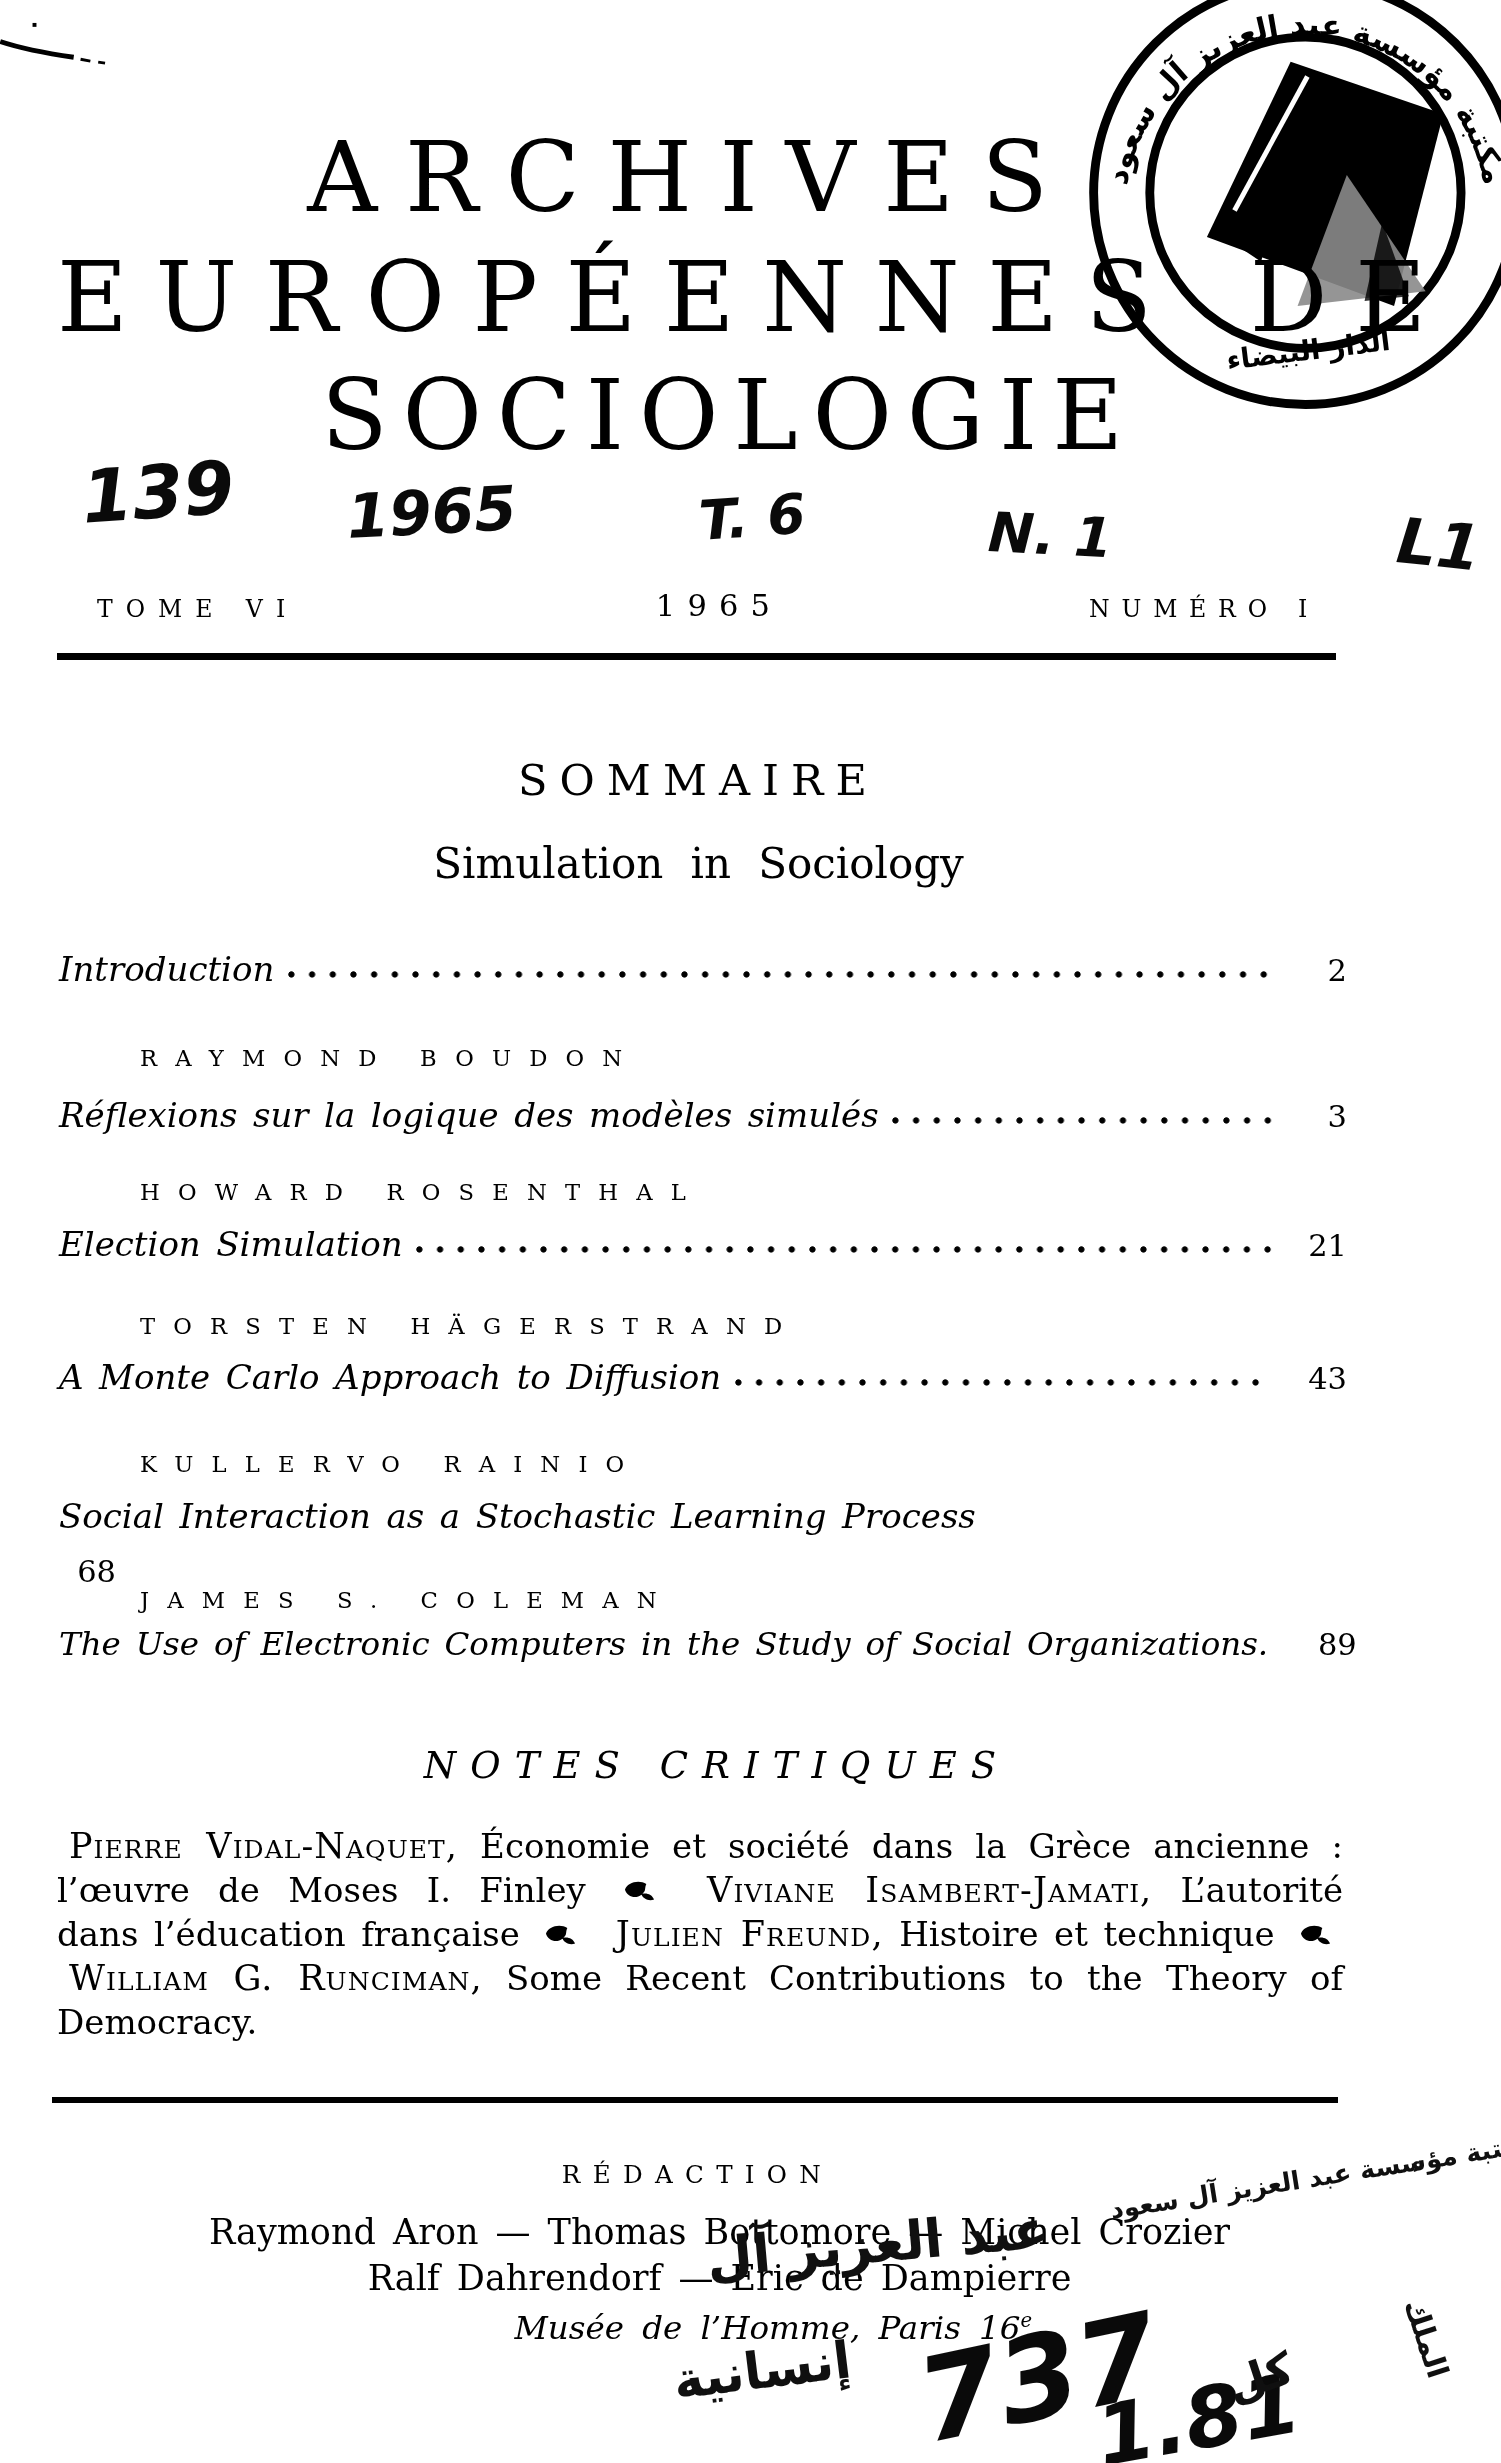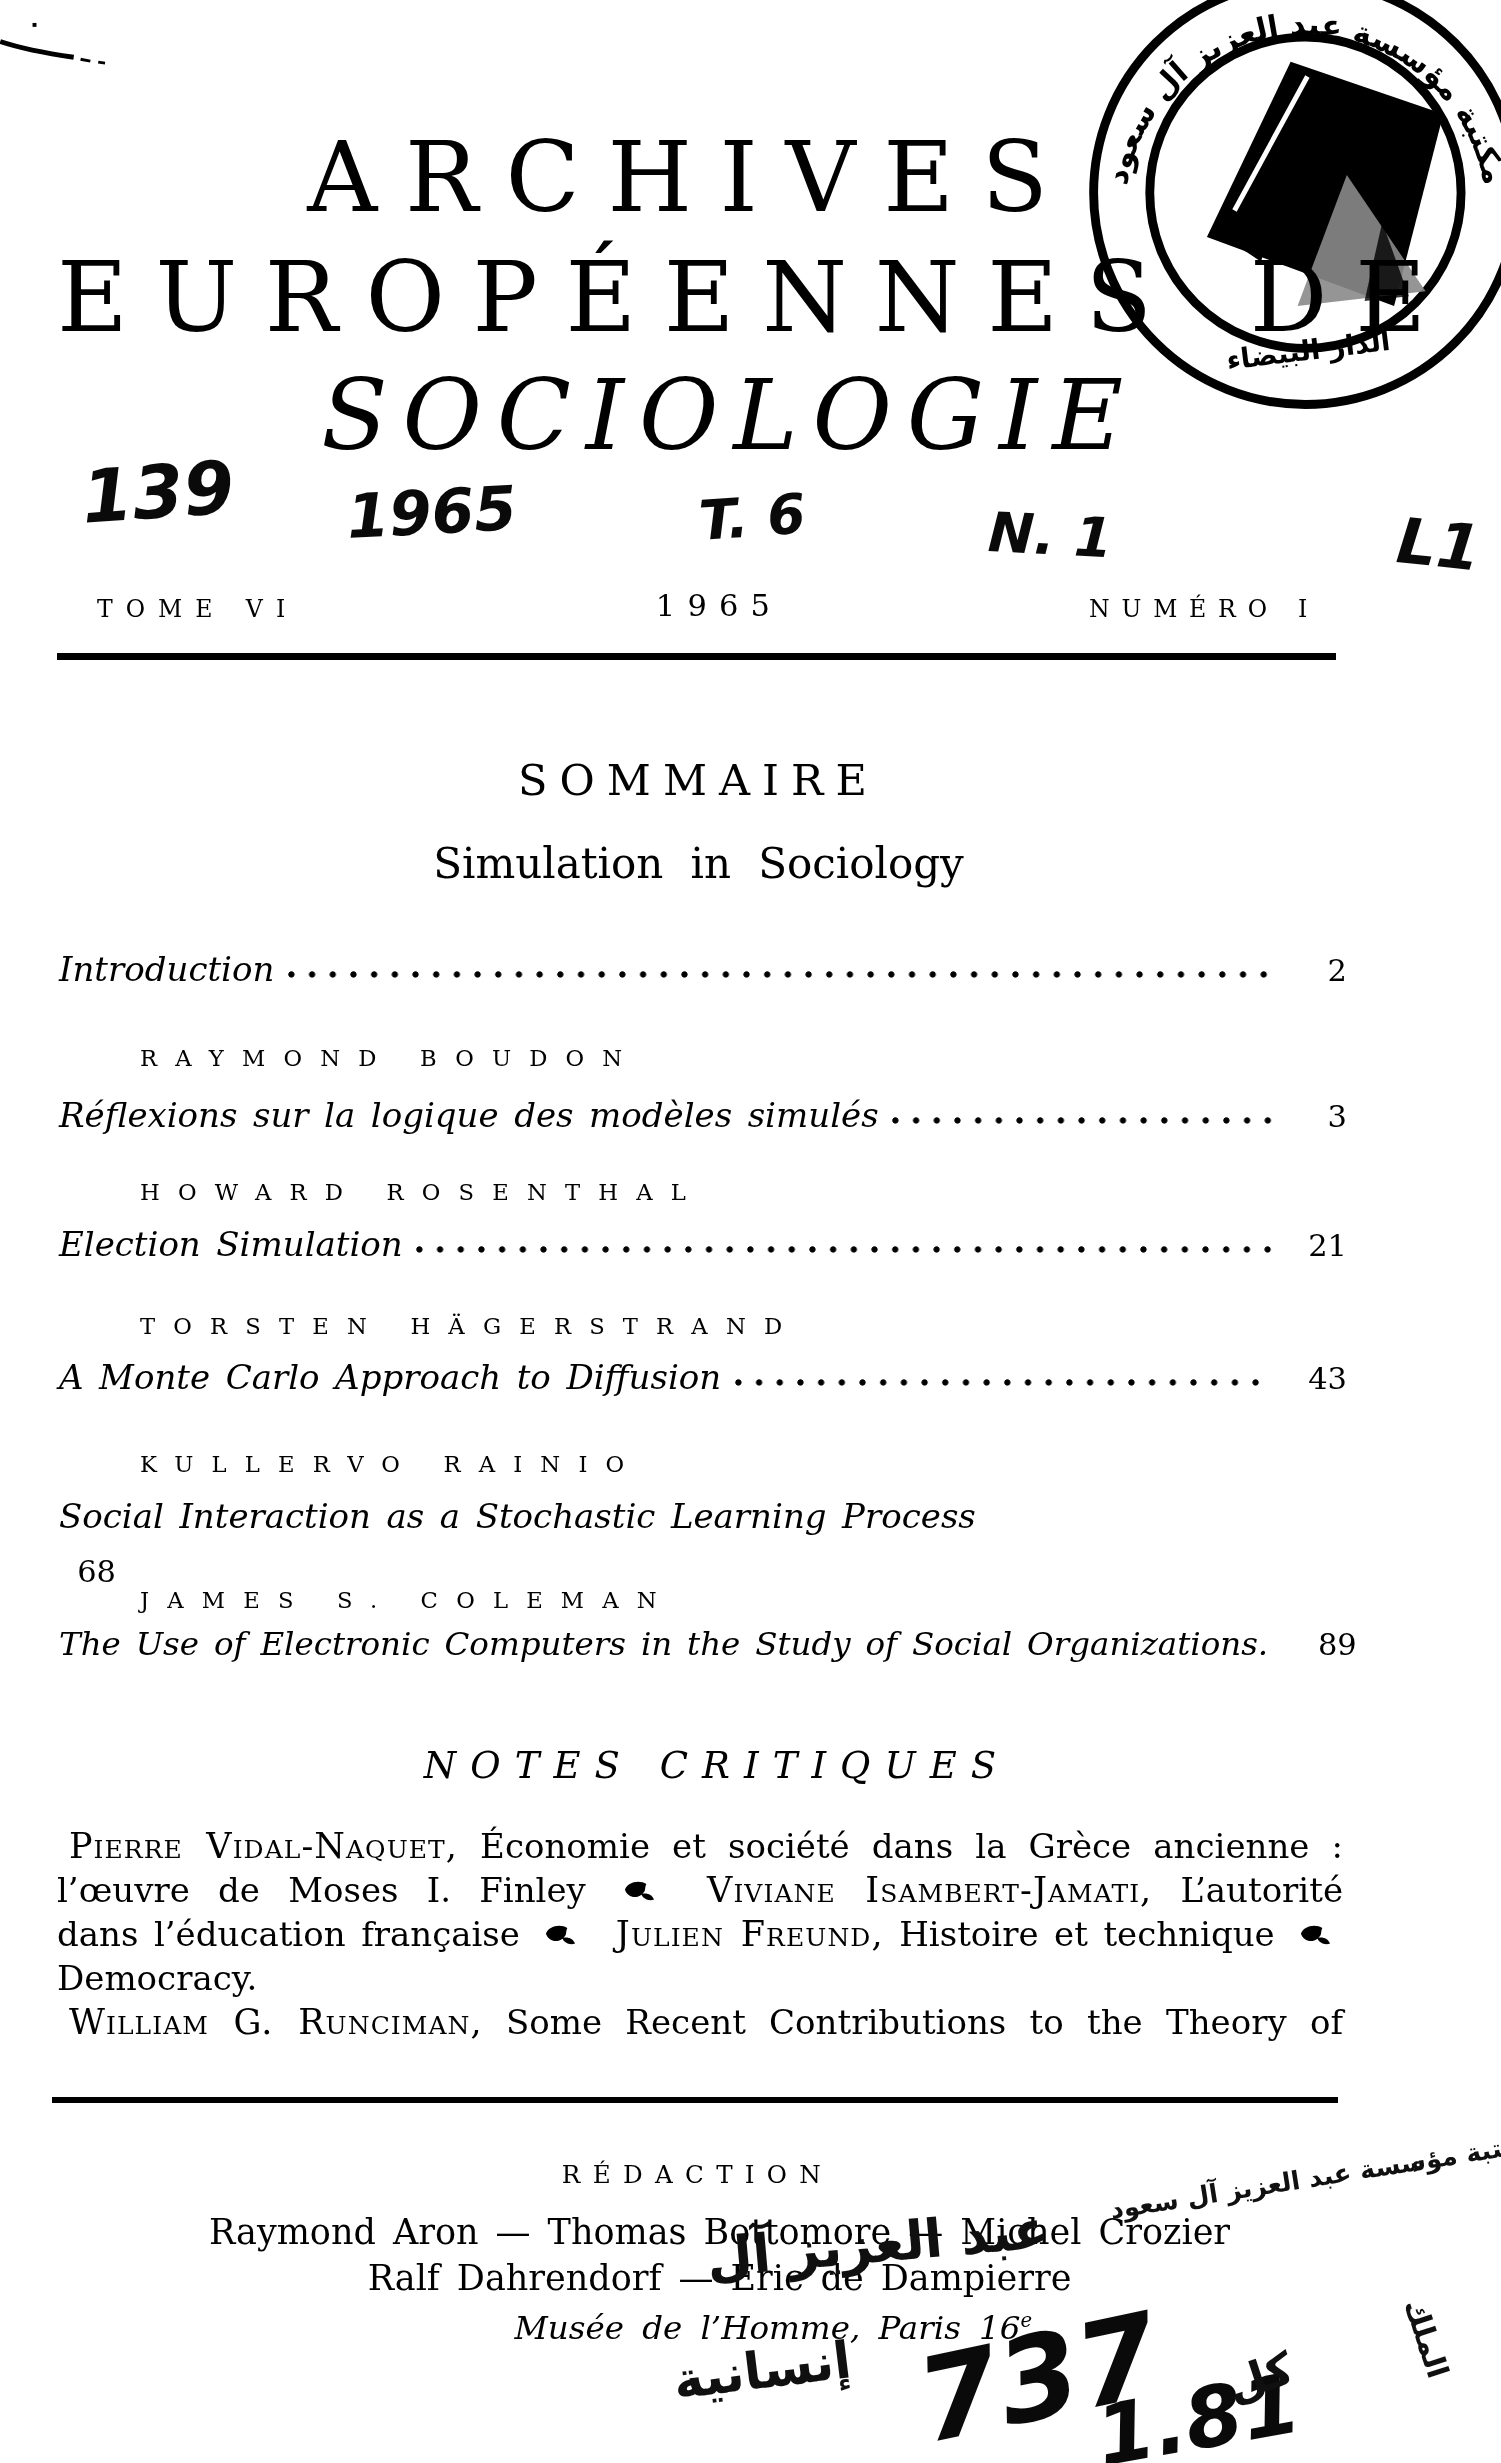--- a/index.html
+++ b/index.html
@@ -88,21 +88,21 @@
       <polygon points="150,270 228,105 245,112 195,300" fill="#000"></polygon>
       <line x1="168" y1="248" x2="242" y2="112" stroke="#fff" stroke-width="5"></line>
       <polygon points="232,345 282,212 362,330" fill="#8a8a8a" opacity="0.9"></polygon>
       <polygon points="300,340 318,260 345,335" fill="#000" opacity="0.8"></polygon>
     </g>
     <text x="160" y="400" font-family="DejaVu Sans, sans-serif" font-size="28" font-weight="bold" fill="#000" transform="rotate(-7 240 395)">الدار البيضاء</text>
   </svg>
 
   <div class="abs titleline ls-wide" style="left:50px;top:128px;width:1283px;">ARCHIVES</div>
   <div class="abs titleline ls-wide" style="left:57px;top:248px;width:1283px;">EUROPÉENNES DE</div>
-  <div class="abs titleline ls-mid" style="left:88px;top:366px;width:1283px;font-style:italic;">SOCIOLOGIE</div>
+  <div class="abs titleline ls-mid" style="left:88px;top:366px;width:1283px;">SOCIOLOGIE</div>
 
   <span class="abs hw" style="left:79px;top:455px;font-size:73px;transform:rotate(-4deg);">139</span>
   <span class="abs hw" style="left:345px;top:481px;font-size:61px;transform:rotate(-3deg);">1965</span>
   <span class="abs hw" style="left:697px;top:489px;font-size:55px;transform:rotate(-4deg);">T. 6</span>
   <span class="abs hw" style="left:990px;top:500px;font-size:55px;transform:rotate(3deg);">N. 1</span>
   <span class="abs hw" style="left:1401px;top:504px;font-size:63px;transform:rotate(6deg);">L1</span>
 
   <div class="abs issue" style="left:97px;top:595px;">TOME VI</div>
   <div class="abs issue center-line" style="left:571px;top:588px;width:296px;font-size:30.5px;letter-spacing:.4em;">1965</div>
   <div class="abs issue" style="left:1089px;top:595px;letter-spacing:.5em;">NUMÉRO I</div>
@@ -172,26 +172,26 @@
       <span>dans l’éducation française</span>
       <span class="fleuron"><svg width="33" height="25.6" viewBox="0 0 34 26">
             <path d="M1,12 C3,4 16,1 23,6 C21,10 23,13 19,16 C24,15 29,17 31,22 C25,24 20,21 18,17 C12,22 3,19 1,12 Z" fill="#000"></path>
           </svg></span>
       <span class="sc">Julien Freund,</span>
       <span>Histoire et technique</span>
       <span class="fleuron"><svg width="33" height="25.6" viewBox="0 0 34 26">
             <path d="M1,12 C3,4 16,1 23,6 C21,10 23,13 19,16 C24,15 29,17 31,22 C25,24 20,21 18,17 C12,22 3,19 1,12 Z" fill="#000"></path>
           </svg></span>
     </div>
+    <div class="nline just">
+      <span class="sc">William G. Runciman,</span>
+      <span>Some Recent Contributions to the Theory of</span>
+    </div>
     <div class="nline">
       <span>Democracy.</span>
-    </div>
-    <div class="nline just">
-      <span class="sc">William G. Runciman,</span>
-      <span>Some Recent Contributions to the Theory of</span>
     </div>
   </div>
 
   <div class="abs rule" style="left:52px;top:2097px;width:1286px;height:5.9px;"></div>
 
   <div class="abs center-line redaction-h" style="left:57px;top:2160px;width:1281px;">RÉDACTION</div>
   <div class="abs center-line editors" style="left:57px;top:2212px;width:1325px;">Raymond Aron — Thomas Bottomore — Michel Crozier</div>
   <div class="abs center-line editors" style="left:57px;top:2258px;width:1325px;">Ralf Dahrendorf — Éric de Dampierre</div>
   <div class="abs center-line musee" style="left:57px;top:2309px;width:1443px;">
     <span>Musée de l’Homme, Paris 16</span><sup>e</sup><span>.</span>

